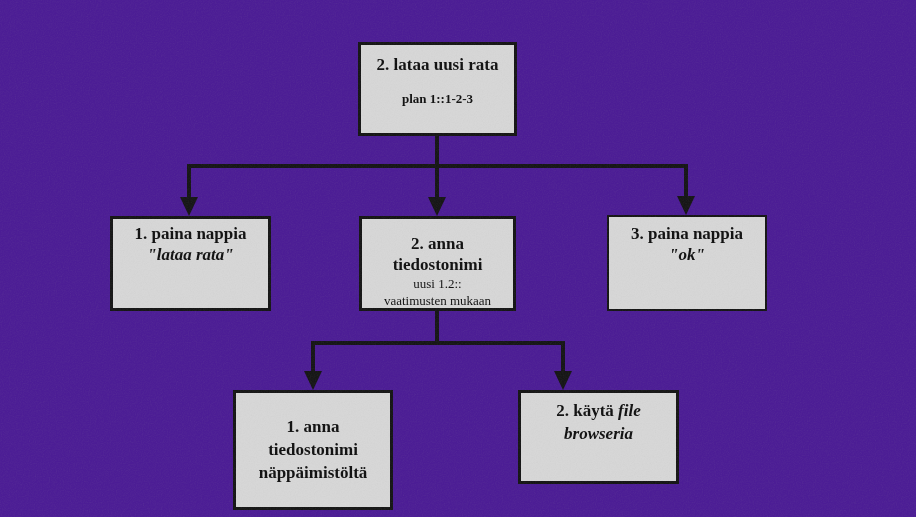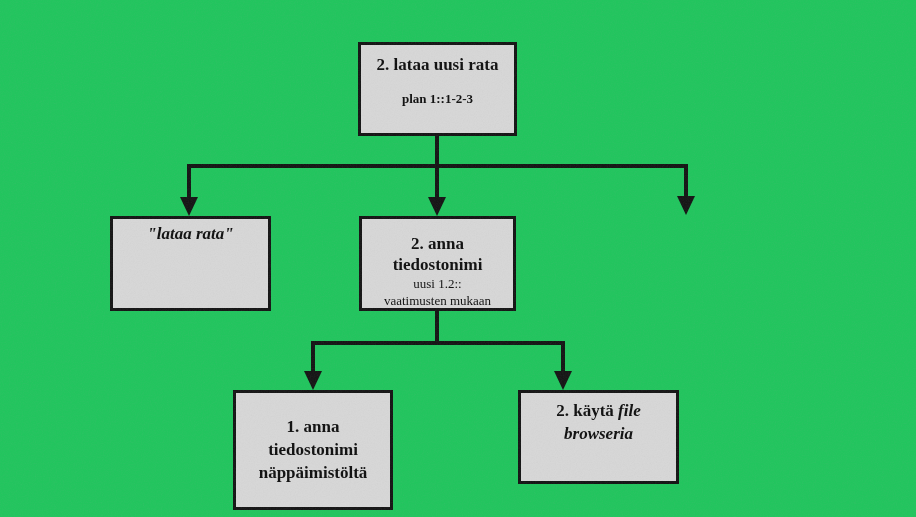--- a/index.html
+++ b/index.html
@@ -1,20 +1,20 @@
 <!DOCTYPE html>
 <html><head>
 <meta charset="utf-8">
 <style>
   html, body { margin: 0; padding: 0; }
   .stage {
     position: relative;
     width: 916px;
     height: 517px;
-    background: #22c55e;
+    background: #4c1d95;
     overflow: hidden;
     font-family: "Liberation Serif", "DejaVu Serif", serif;
     color: #111;
   }
   .connector-layer {
     position: absolute;
     left: 0; top: 0;
     width: 916px; height: 517px;
     display: block;
   }
@@ -82,30 +82,35 @@
       <polygon points="554,371 572,371 563,390"></polygon>
     </g>
   </svg>
 
   <div class="node" id="node-root">
     <div class="t-title">2. lataa uusi rata</div>
     <div class="t-plan">plan 1::1-2-3</div>
   </div>
 
   <div class="node" id="node-press-load">
+    <div class="t-title">1. paina nappia</div>
     <div class="t-quote">"lataa rata"</div>
   </div>
 
   <div class="node" id="node-give-name">
     <div class="t-title">2. anna</div>
     <div class="t-title">tiedostonimi</div>
     <div class="t-plan">uusi 1.2::</div>
     <div class="t-plan">vaatimusten mukaan</div>
   </div>
 
+  <div class="node thin" id="node-press-ok">
+    <div class="t-title">3. paina nappia</div>
+    <div class="t-quote">"ok"</div>
+  </div>
 
   <div class="node lh-loose" id="node-type-name">
     <div class="t-title">1. anna</div>
     <div class="t-title">tiedostonimi</div>
     <div class="t-title">näppäimistöltä</div>
   </div>
 
   <div class="node lh-loose" id="node-file-browse">
     <div class="t-title"><span>2. käytä</span> <span class="italic">file</span></div>
     <div class="t-title italic">browseria</div>

